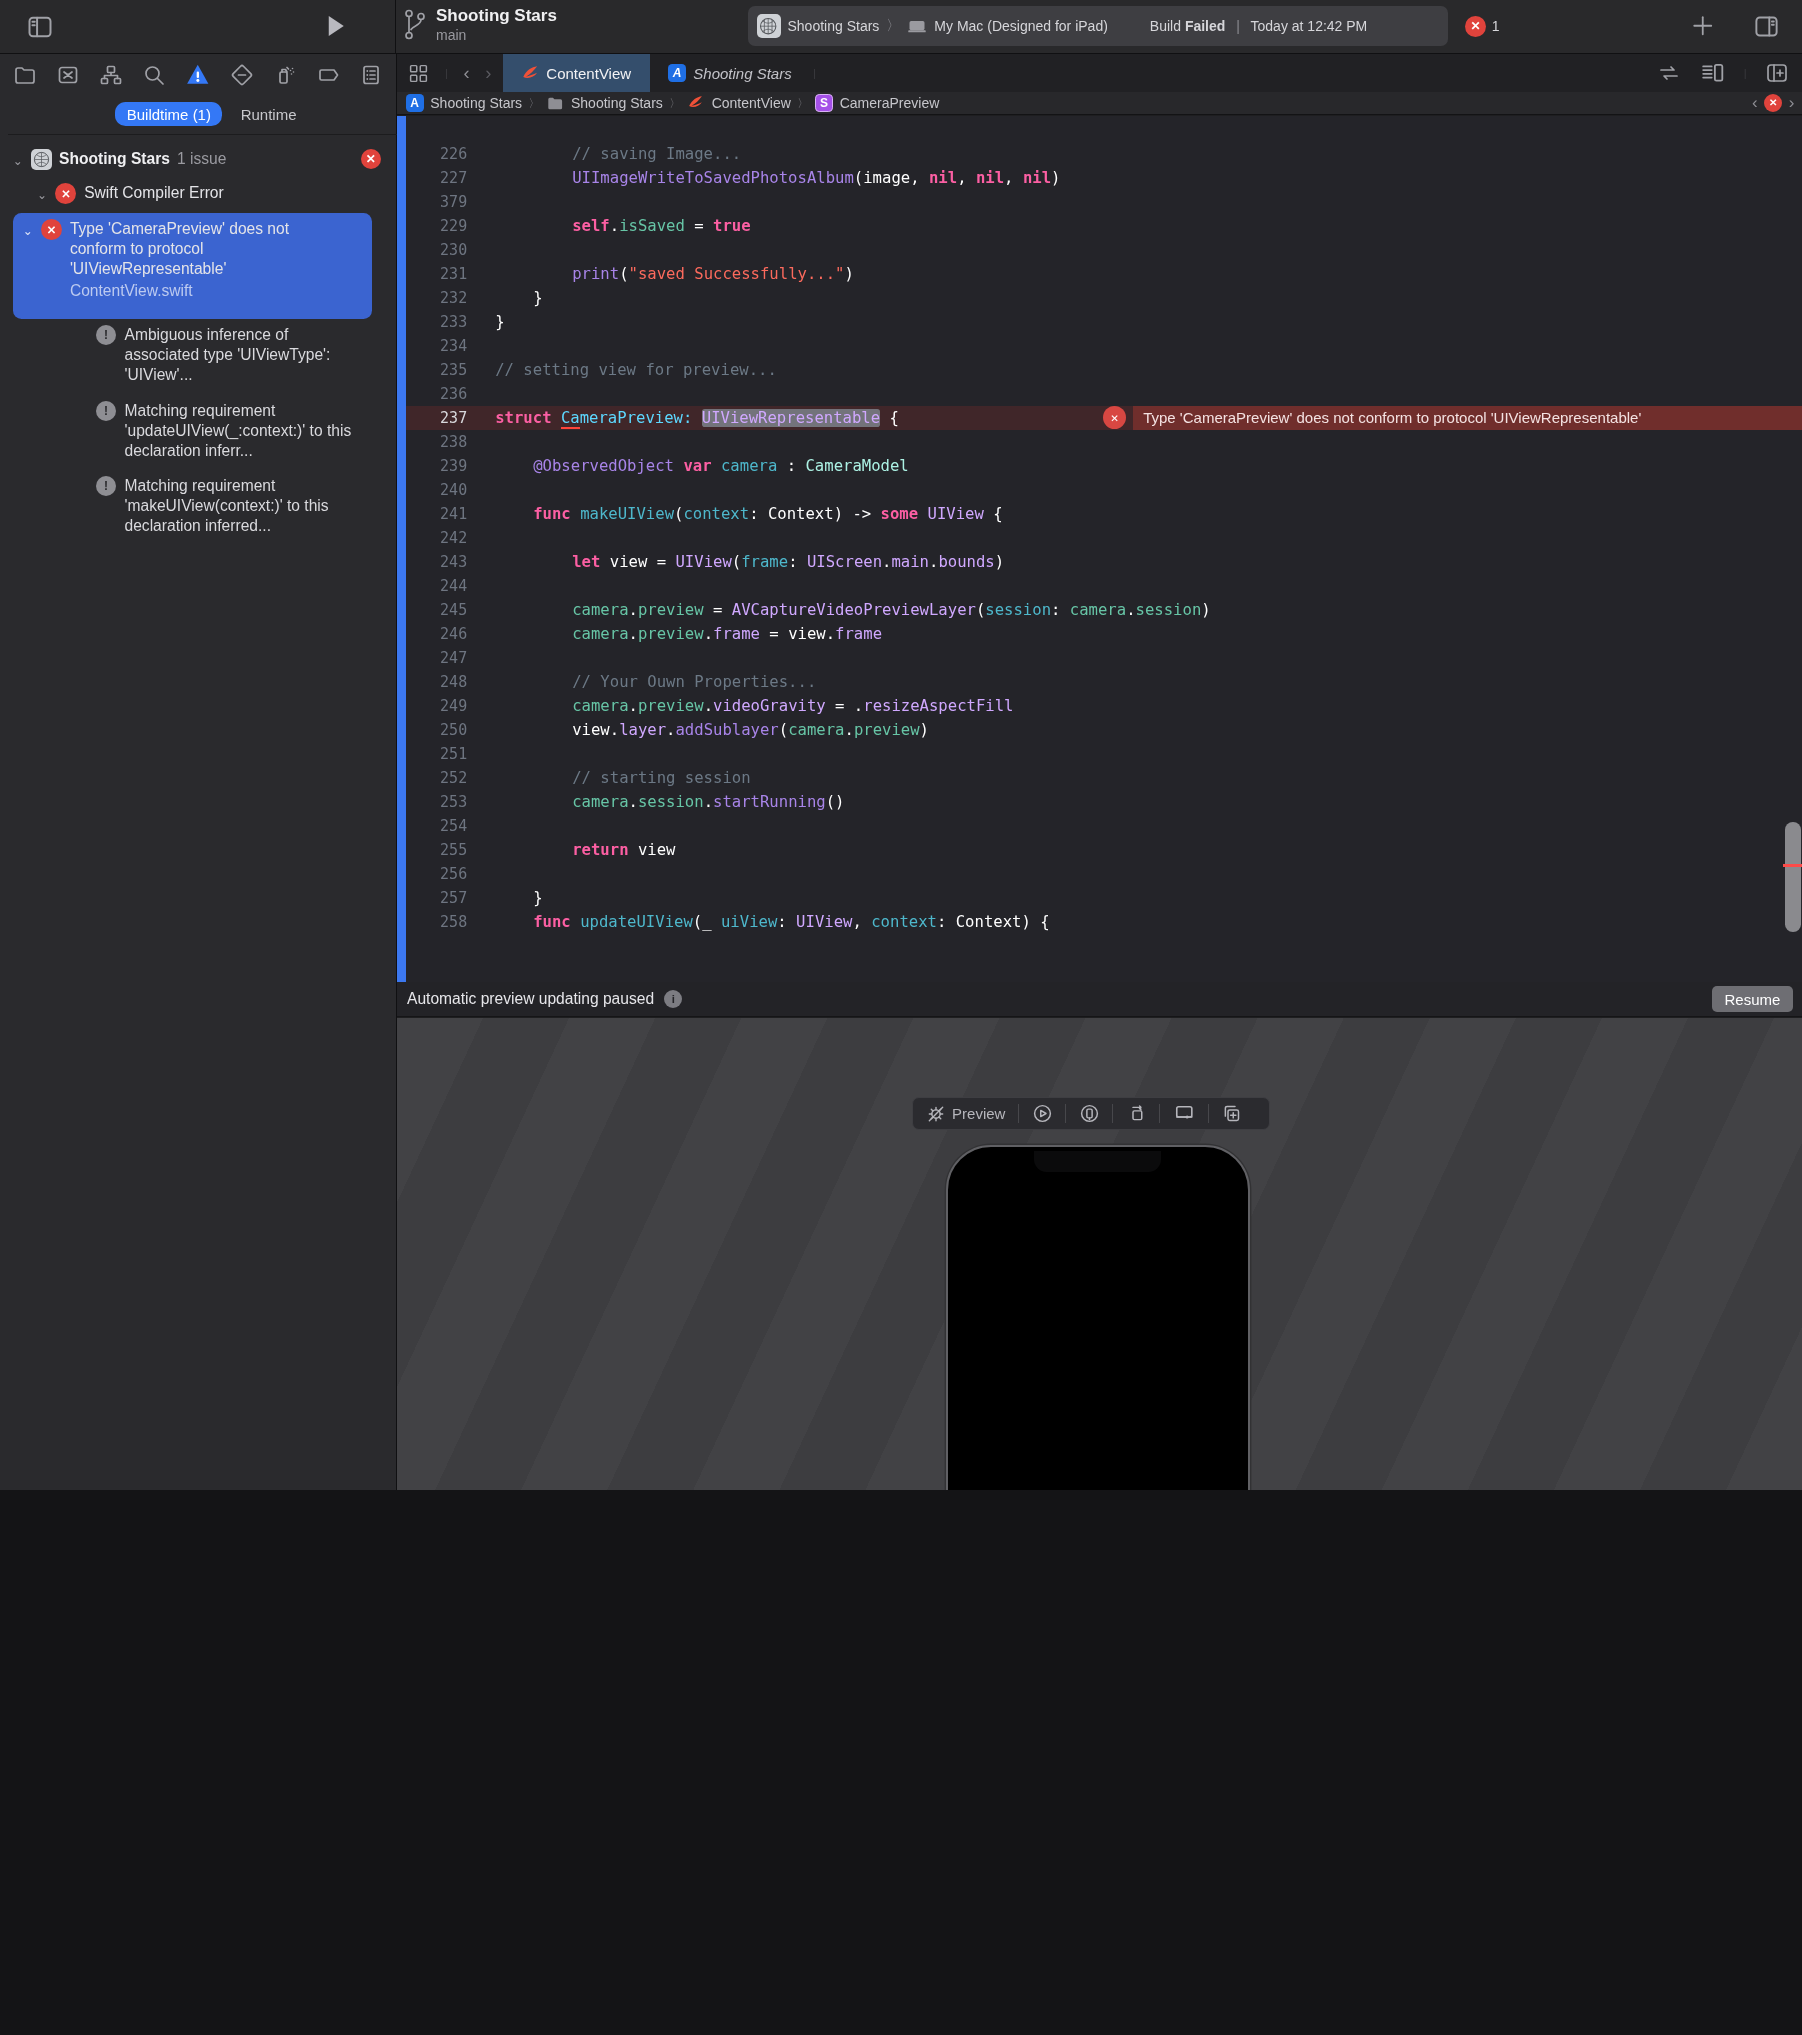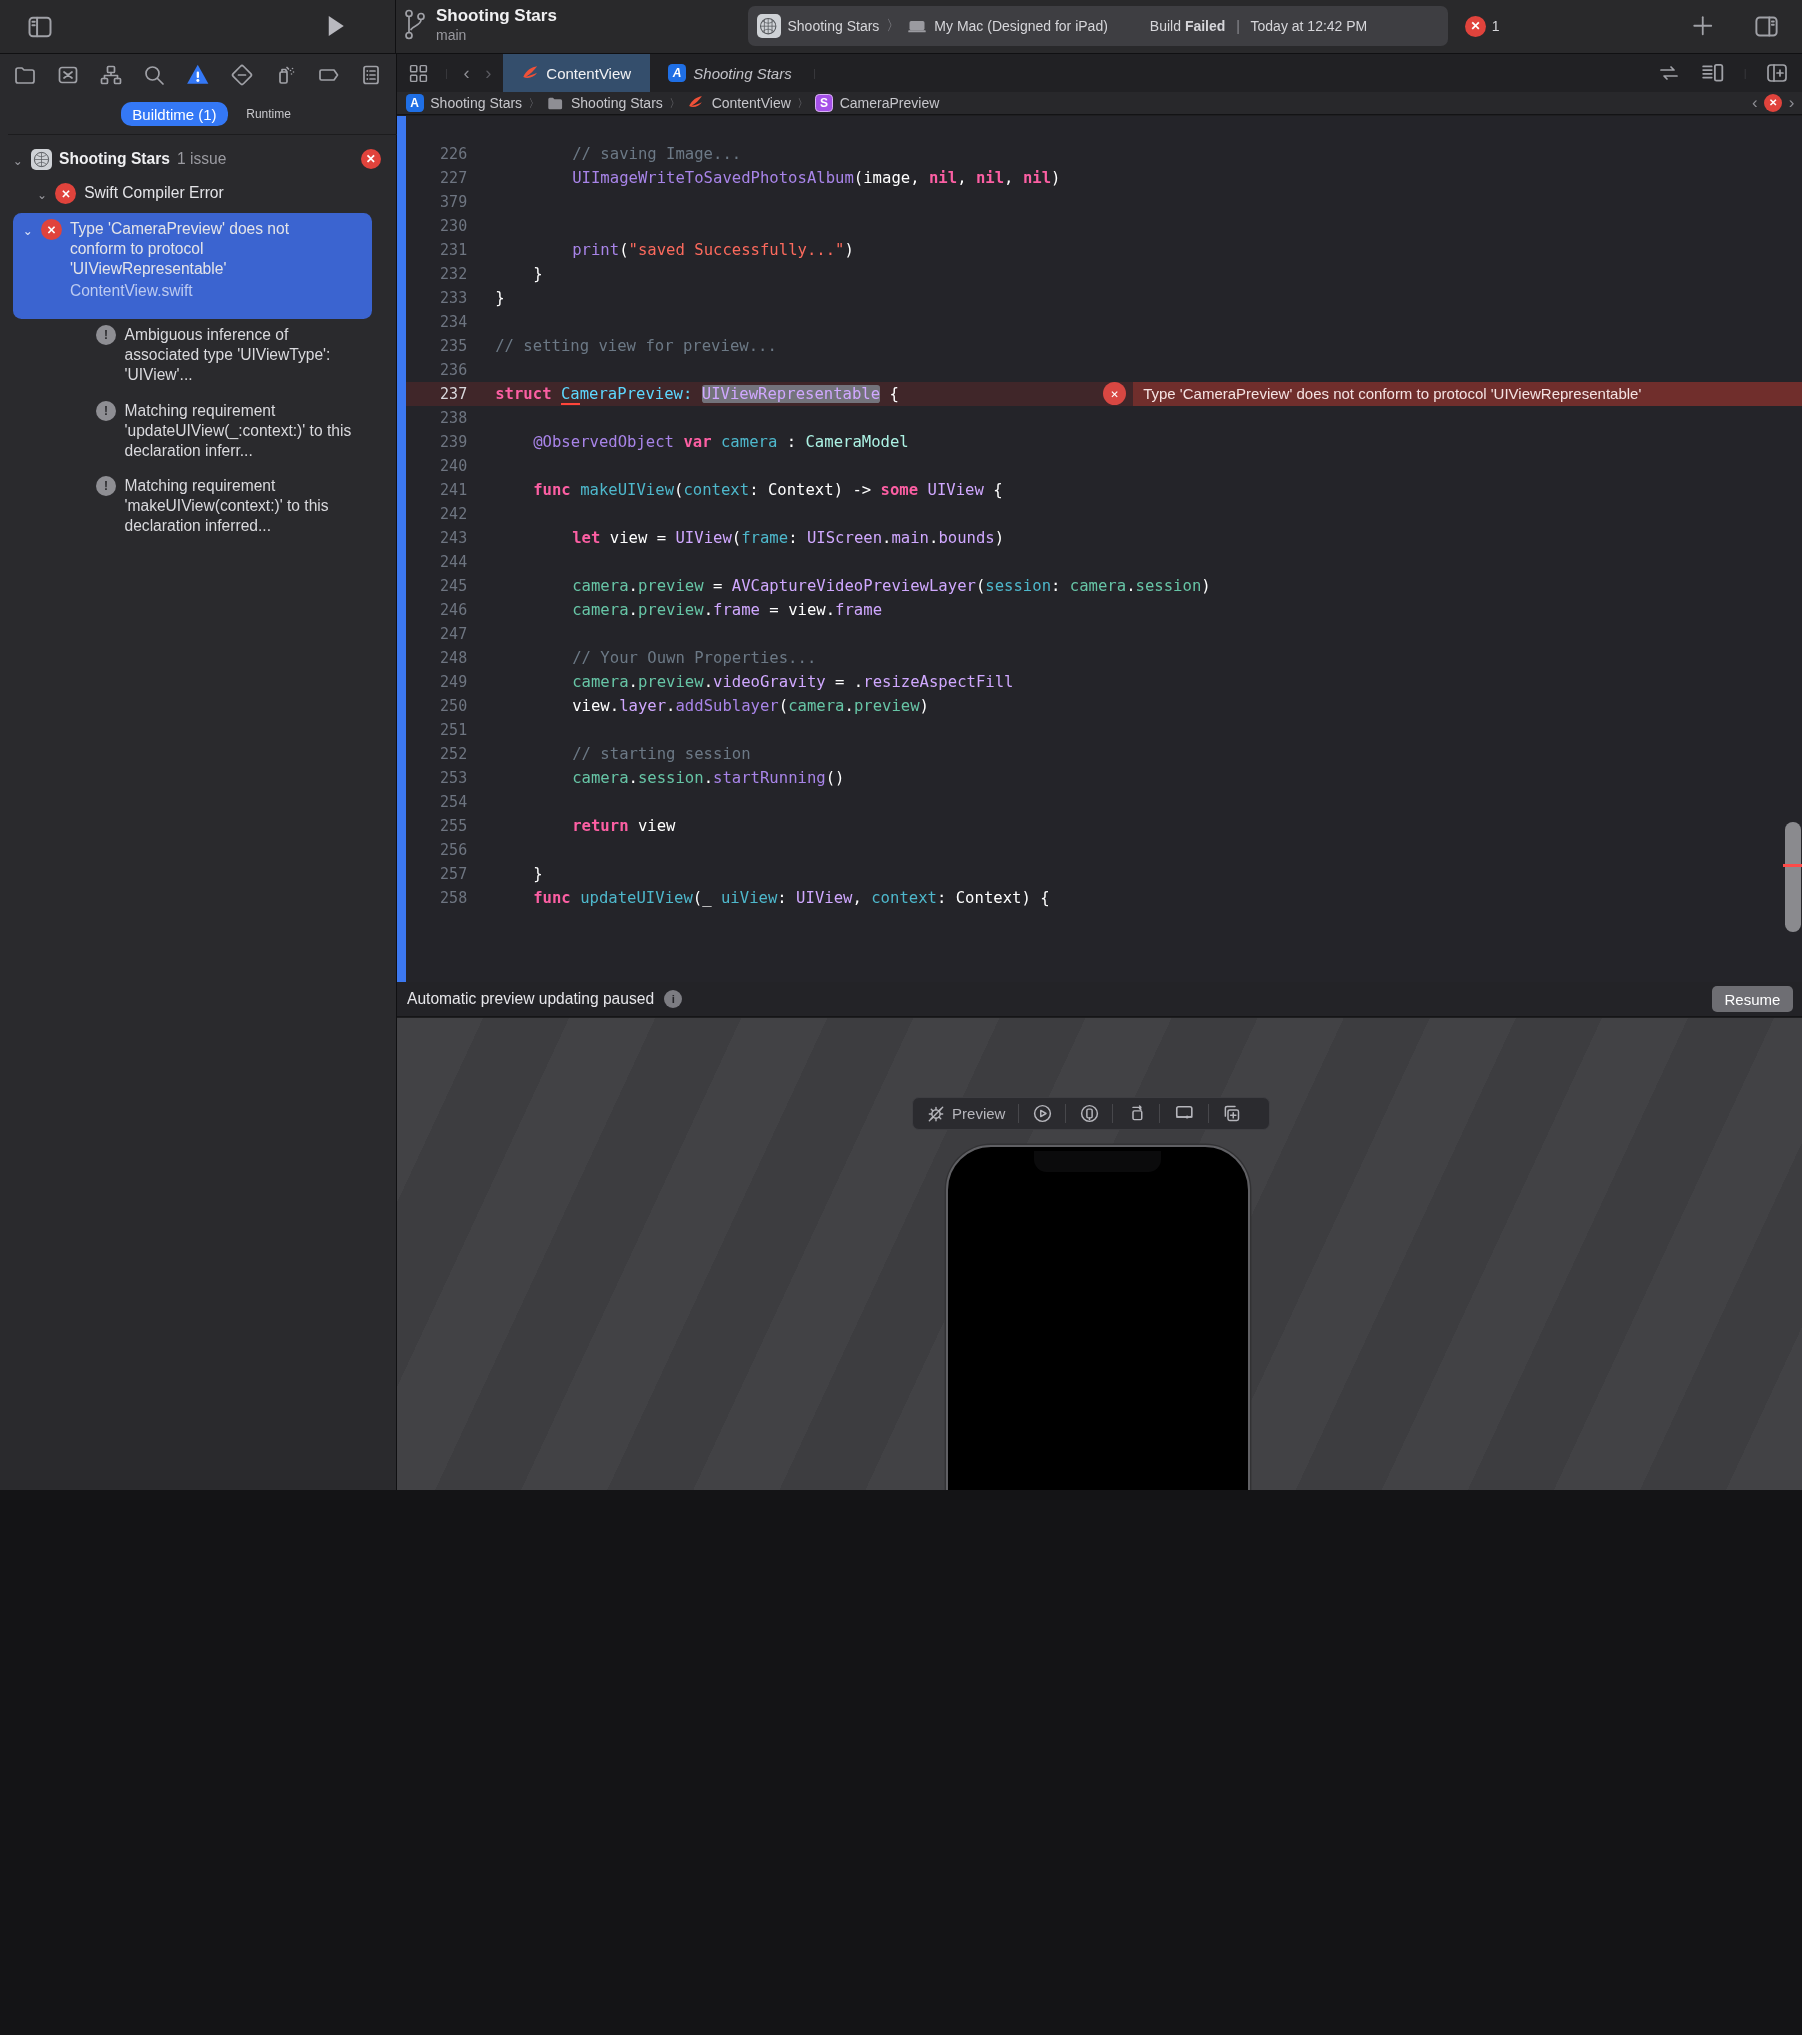--- a/index.html
+++ b/index.html
@@ -22,21 +22,21 @@
   #err-badge-toolbar{left:1465px;top:15.6px;display:flex;align-items:center;gap:5.7px;font-size:14px;color:#d6d6da;}
   .errdot{width:21px;height:21px;border-radius:10.6px;background:#e0433c;color:#fff;display:flex;align-items:center;
           justify-content:center;font-size:12px;font-weight:bold;}
   .appicon{width:24px;height:24px;border-radius:5px;background:#cfd2d6;display:inline-flex;align-items:center;justify-content:center;margin-right:7px;overflow:hidden;}
 
   
   #sidebar{left:0;top:54px;width:396px;height:1937px;background:#2a2a2d;border-right:0.7px solid #101012;}
   #nav-icons{left:0;top:5.7px;width:396px;height:31px;display:flex;align-items:center;justify-content:space-between;padding:0 12.7px;box-sizing:border-box;}
   #nav-tabs{left:0;top:40px;width:396px;height:40px;display:flex;align-items:center;justify-content:center;gap:18.4px;border-bottom:0.7px solid #1c1c1e;margin-left:8px;}
   #buildtime-pill{background:#3478f6;color:#fff;border-radius:10.6px;padding:3.5px 11.3px;font-size:15px;}
-  #runtime-tab{color:#c8c8cc;font-size:12px;}
+  #runtime-tab{color:#c8c8cc;font-size:15px;}
   .isrow{display:flex;align-items:flex-start;font-size:15.6px;color:#e4e4e8;line-height:20px;}
   .chev{color:#9a9aa0;font-size:12px;width:18.4px;flex:0 0 18.4px;padding-top:2.1px;}
   .errcircle{width:21px;height:21px;border-radius:10.6px;background:#e0433c;color:#fff;font-weight:bold;font-size:11.3px;
              display:inline-flex;align-items:center;justify-content:center;flex:0 0 21px;margin-right:7.8px;}
   .warncircle{width:20px;height:20px;border-radius:10px;background:#8e8e93;color:#2a2a2d;font-weight:bold;font-size:12px;
               display:inline-flex;align-items:center;justify-content:center;flex:0 0 20px;margin-right:8.5px;}
   #issue-selected{left:12.7px;top:159px;width:359px;height:106px;background:#3b64d0;border-radius:8.5px;color:#fff;}
   #issue-selected .file{color:#bccaf0;margin-top:1.4px;}
   .subissue{color:#dadade;width:228px;}
   #sidebar-filterbar{left:0;top:1937px;}
@@ -378,20 +378,21 @@
       <span class="errdot" style="width:18.4px;height:18.4px;font-size:10px;">✕</span>
       <span style="color:#8e8e94;font-size:17px;">›</span>
     </div>
 
     <div id="code" class="abs">
       <div id="ribbon"></div>
       <div id="code-lines">
           <div class="cl"><span class="gut">226</span><span class="src" style="padding-left: 105px;"><span class="cm">// saving Image...</span></span></div>
           <div class="cl"><span class="gut">227</span><span class="src" style="padding-left: 105px;"><span class="fn">UIImageWriteToSavedPhotosAlbum</span><span class="pl">(</span><span class="pl">image</span><span class="pl">, </span><span class="kw">nil</span><span class="pl">, </span><span class="kw">nil</span><span class="pl">, </span><span class="kw">nil</span><span class="pl">)</span></span></div>
           <div class="cl"><span class="gut">379</span><span class="src" style="padding-left: 105px;"></span></div>
+          <div class="cl"><span class="gut">229</span><span class="src" style="padding-left: 105px;"><span class="kw">self</span><span class="pl">.</span><span class="pr">isSaved</span><span class="pl"> = </span><span class="kw">true</span></span></div>
           <div class="cl"><span class="gut">230</span><span class="src" style="padding-left: 105px;"></span></div>
           <div class="cl"><span class="gut">231</span><span class="src" style="padding-left: 105px;"><span class="fn">print</span><span class="pl">(</span><span class="st">"saved Successfully..."</span><span class="pl">)</span></span></div>
           <div class="cl"><span class="gut">232</span><span class="src" style="padding-left: 66px;"><span class="pl">}</span></span></div>
           <div class="cl"><span class="gut">233</span><span class="src" style="padding-left: 28px;"><span class="pl">}</span></span></div>
           <div class="cl"><span class="gut">234</span><span class="src" style="padding-left: 28px;"></span></div>
           <div class="cl"><span class="gut">235</span><span class="src" style="padding-left: 28px;"><span class="cm">// setting view for preview...</span></span></div>
           <div class="cl"><span class="gut">236</span><span class="src" style="padding-left: 28px;"></span></div>
           <div class="cl err"><span class="gut">237</span><span class="src" style="padding-left: 28px;"><span class="kw">struct </span><span class="ty sq">Ca</span><span class="ty">meraPreview</span><span class="ty">: </span><span class="fw sel">UIViewRepresentable</span><span class="pl"> {</span></span><div class="banner"><span class="bic">✕</span><span class="bdiv"></span><span class="btxt">Type 'CameraPreview' does not conform to protocol 'UIViewRepresentable'</span></div></div>
           <div class="cl"><span class="gut">238</span><span class="src" style="padding-left: 28px;"></span></div>
           <div class="cl"><span class="gut">239</span><span class="src" style="padding-left: 66px;"><span class="fn">@ObservedObject </span><span class="kw">var </span><span class="md">camera </span><span class="pl">: </span><span class="mt">CameraModel</span></span></div>

